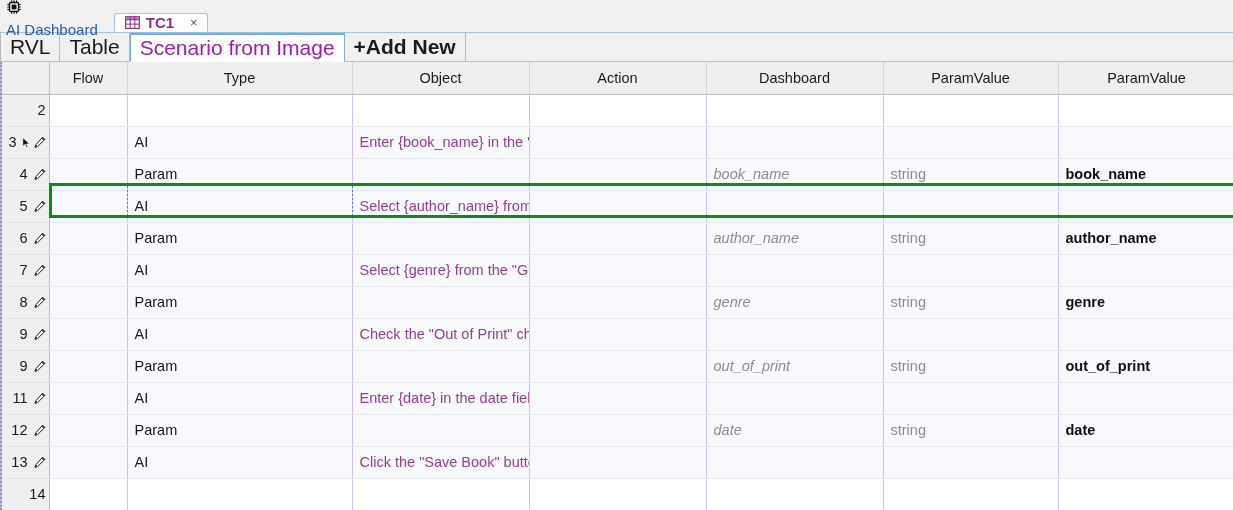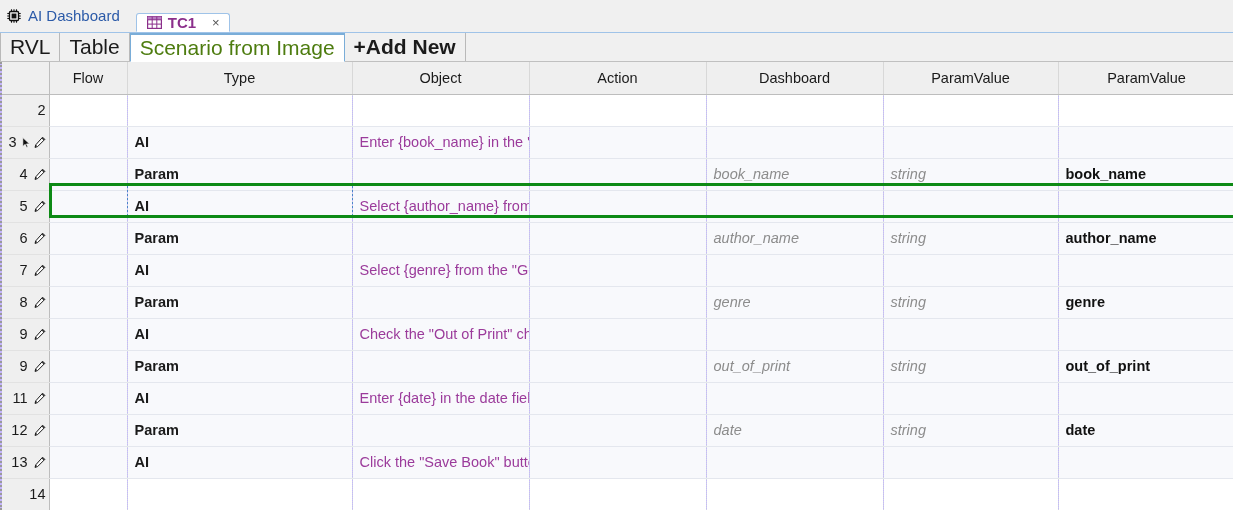--- a/index.html
+++ b/index.html
@@ -16,26 +16,26 @@
   .tabstrip {
     position: relative;
     height: 33px;
     background: #f0f0f0;
     display: flex;
     align-items: flex-end;
     border-bottom: 1px solid #9fc3e8;
   }
   .brand {
     display: flex;
-    align-items: center;
     gap: 6px;
     height: 33px;
     padding: 0 10px 0 6px;
     font-size: 15px;
     color: #2b5aa8;
+    flex-direction: column;
   }
   .brand-icon {
     width: 16px; height: 16px;
     display: inline-flex;
     align-items: center; justify-content: center;
     color: #111;
   }
   .doc-tab {
     position: relative;
     display: flex;
@@ -78,21 +78,21 @@
     font-size: 21px;
     color: #1b1b1b;
     border-right: 1px solid #b9b9b9;
     background: #f0f0f0;
     cursor: default;
     white-space: nowrap;
   }
   .subtab:first-child { border-left: 1px solid #b9b9b9; }
   .subtab.active {
     background: #ffffff;
-    color: #4d7c0f;
+    color: #a21caf;
     border-top: 2px solid #7aadd8;
     border-left: 1px solid #7aadd8;
     border-right: 1px solid #7aadd8;
     border-bottom: 1px solid #ffffff;
     margin-bottom: -1px;
   }
   .subtab.addnew {
     font-weight: bold;
   }
 
@@ -155,25 +155,25 @@
   
   tbody td.cell {
     border-right: 1px dotted #cfd4e0;
     border-bottom: 1px solid #e4e7ee;
     background: #f8f9fc;
     padding: 0 7px;
   }
   tbody tr.empty td.cell { background: #ffffff; }
   tbody tr.empty td.gutter { background: #efefef; }
 
-  .c-type   { color: #1a1a1a; font-weight: bold; }
+  .c-type   { color: #1a1a1a; }
   .c-object { color: #9b3b9b; }
   .c-action { color: #9b3b9b; }
   .c-pname  { color: #8c8c8c; font-style: italic; }
-  .c-ptype  { color: #8c8c8c; font-style: italic; }
+  .c-ptype  { color: #8c8c8c; }
   .c-pvalue { color: #111111; font-weight: bold; }
   .right-pad { border-right: none !important; }
 
   
   .sel-overlay {
     position: absolute;
     left: 47px;
     top: 121px;
     width: 1186px;
     height: 35px;

